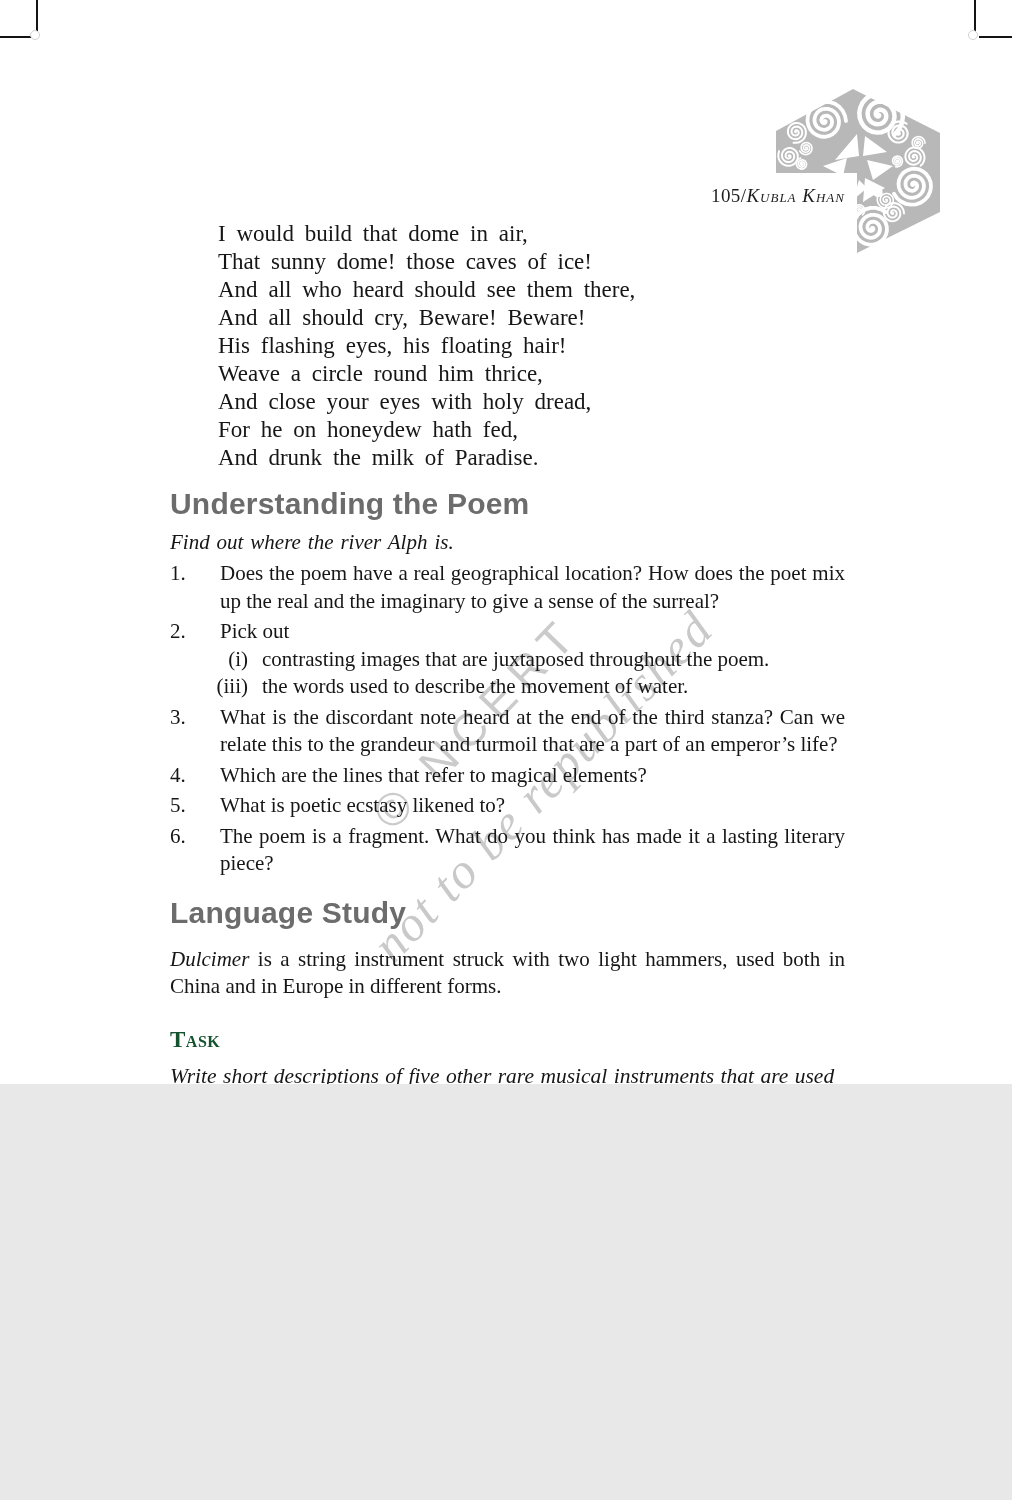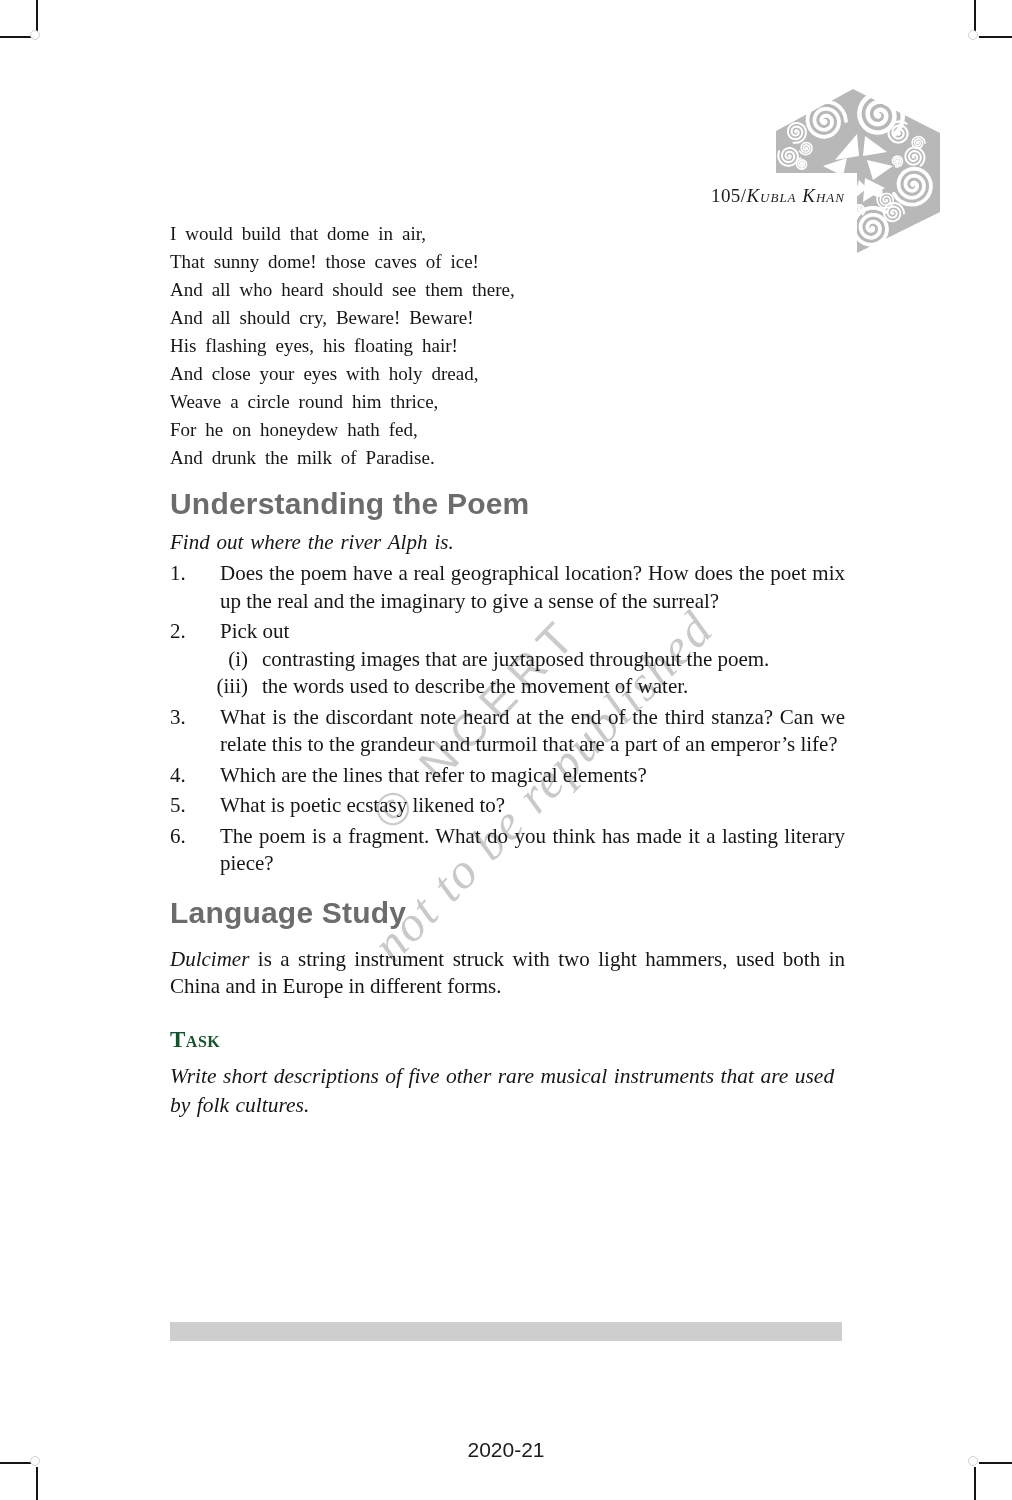--- a/index.html
+++ b/index.html
@@ -1,19 +1,19 @@
 <!DOCTYPE html>
 <html><head>
 <meta charset="utf-8">
 <style>
   * { margin:0; padding:0; box-sizing:border-box; }
   html,body { background:#e8e8e8; }
   .page {
     position:relative;
-    width:1012px; height:1500px;
+    width:1012px; height:1084px;
     background:#ffffff;
     margin:0 auto;
     overflow:hidden;
     font-family:"Liberation Serif","DejaVu Serif",serif;
     color:#161616;
     text-decoration:underline;
   }
 
   
   .cm { position:absolute; background:#141414; }
@@ -50,21 +50,21 @@
     font-size:46px; letter-spacing:10px; color:#cbcbcb;
   }
   .wm-line2 {
     font-family:"Liberation Serif","DejaVu Serif",serif;
     font-style:italic; font-size:50px; letter-spacing:2px; color:#c9c9c9;
   }
 
   
   .content { position:absolute; left:170px; top:0; width:675px; z-index:1; }
 
-  .poem { margin-top:220px; font-size:19px; line-height:28px; word-spacing:0.22em; }
+  .poem { margin-top:220px; margin-left:48px; font-size:23px; line-height:28px; word-spacing:0.22em; }
 
   h2.sec {
     font-family:"Liberation Sans","DejaVu Sans",sans-serif;
     font-weight:700; font-size:30px; line-height:30px;
     color:#6c6c6c; letter-spacing:0.2px;
   }
   h2.sec.understanding { margin-top:17px; }
   h2.sec.language { margin-top:20px; }
 
   .pre-q { margin-top:10px; font-style:italic; font-size:21px; line-height:27px; word-spacing:0.08em; }
@@ -152,22 +152,22 @@
   </div>
 
   <div class="content">
 
     <div class="poem">
       <div>I would build that dome in air,</div>
       <div>That sunny dome! those caves of ice!</div>
       <div>And all who heard should see them there,</div>
       <div>And all should cry, Beware! Beware!</div>
       <div>His flashing eyes, his floating hair!</div>
+      <div>Weave a circle round him thrice,</div>
       <div>And close your eyes with holy dread,</div>
-      <div>Weave a circle round him thrice,</div>
       <div>For he on honeydew hath fed,</div>
       <div>And drunk the milk of Paradise.</div>
     </div>
 
     <h2 class="sec understanding">Understanding the Poem</h2>
 
     <p class="pre-q">Find out where the river Alph is.</p>
 
     <div class="qlist">
 

